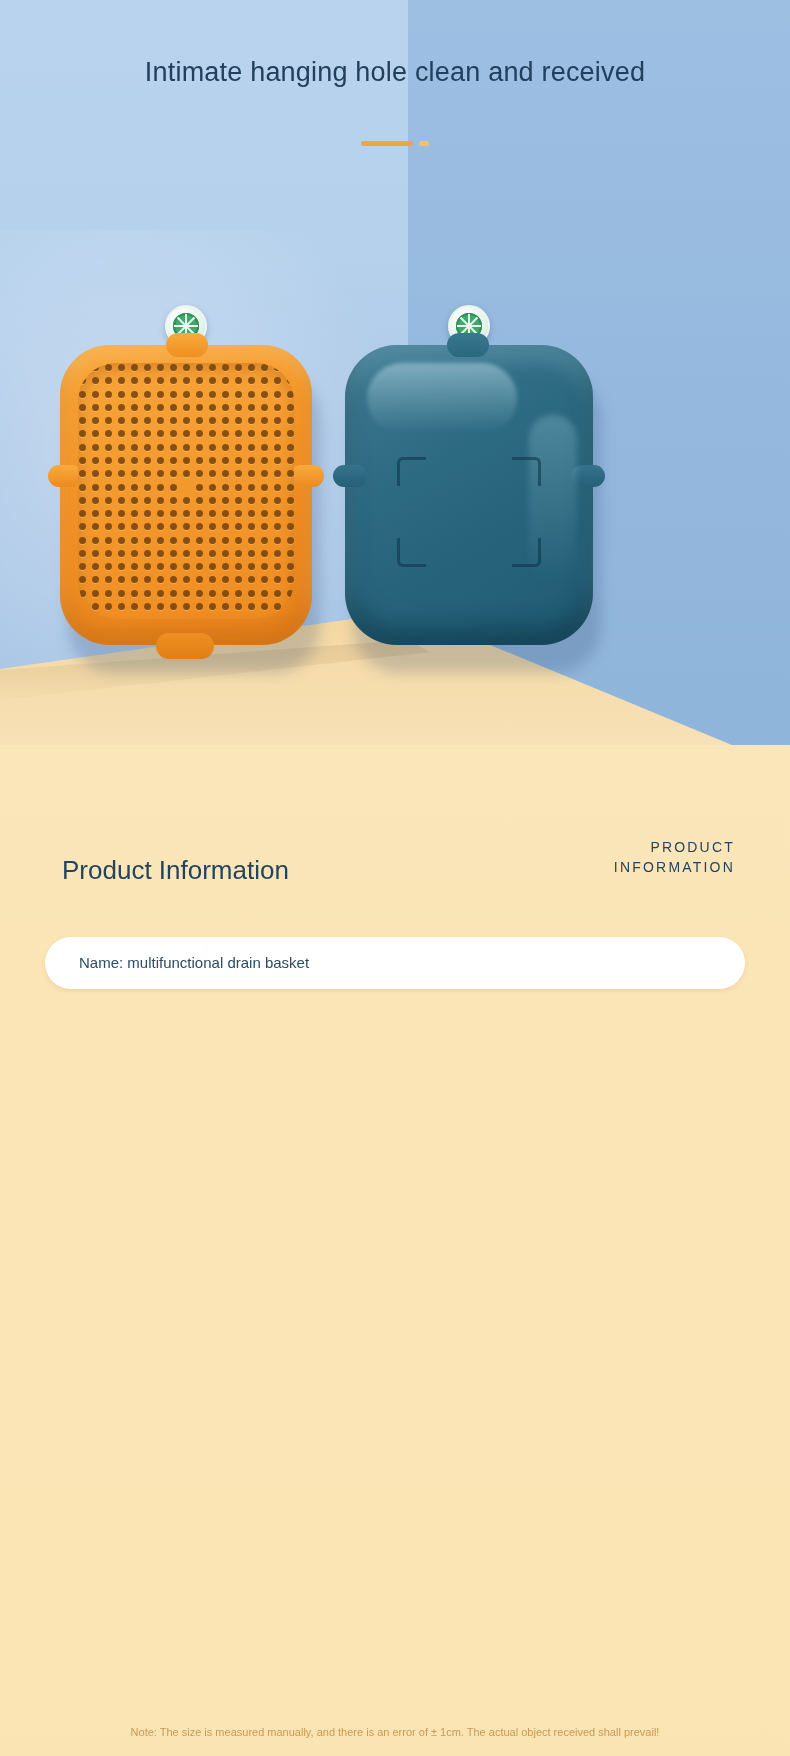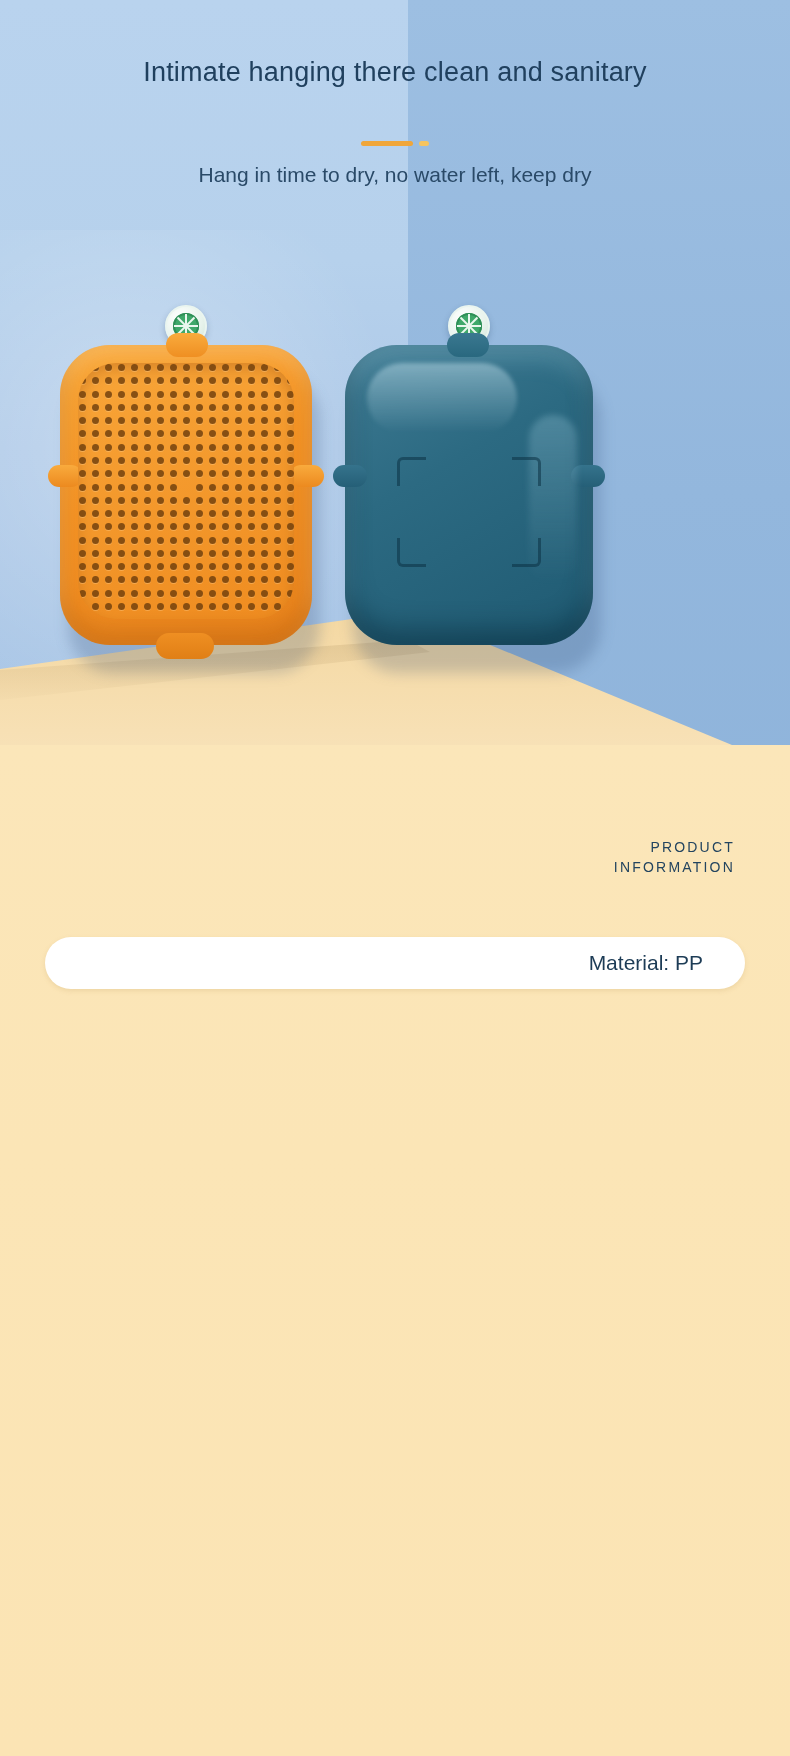--- a/index.html
+++ b/index.html
@@ -229,25 +229,24 @@
 <body>
 
 <div class="page">
 
   <div class="hero">
     <div class="wall-right"></div>
     <div class="wall-left-glow"></div>
     <div class="floor"></div>
     <div class="floor-shadow"></div>
 
-    <div class="hero-title">Intimate hanging there clean and sanitary</div>
+    <div class="hero-title">Intimate hanging hole clean and received</div>
     <div class="hero-dash">
       <i></i><i class="small"></i>
     </div>
-    <div class="hero-sub">Hang in time to dry, no water left, keep dry</div>
 
     <div class="hook" style="left:165px;top:305px;">
       <div class="disc"></div>
       <div class="inner">
         <div class="spoke" style="transform:rotate(45deg)"></div>
         <div class="spoke" style="transform:rotate(-45deg)"></div>
       </div>
       <div class="stem"></div>
     </div>
 
@@ -605,25 +604,27 @@
       <div class="tb-gloss2"></div>
       <div class="tb-mark tl"></div>
       <div class="tb-mark tr"></div>
       <div class="tb-mark bl"></div>
       <div class="tb-mark br"></div>
     </div>
   </div>
 
   <div class="info">
 
+    <div class="pi-title">Product Information</div>
     <div class="pi-en">
       <div class="l1">PRODUCT</div>
       <div class="l2">INFORMATION</div>
     </div>
 
     <div class="pill" id="pill1">
-      <div class="right">Material: PP</div>
+      <div class="txt">Name: multifunctional drain basket</div>
     </div>
 
 
 
+    <div class="note">Note: The size is measured manually, and there is an error of ± 1cm. The actual object received shall prevail!</div>
   </div>
 </div>
 
 </body></html>

